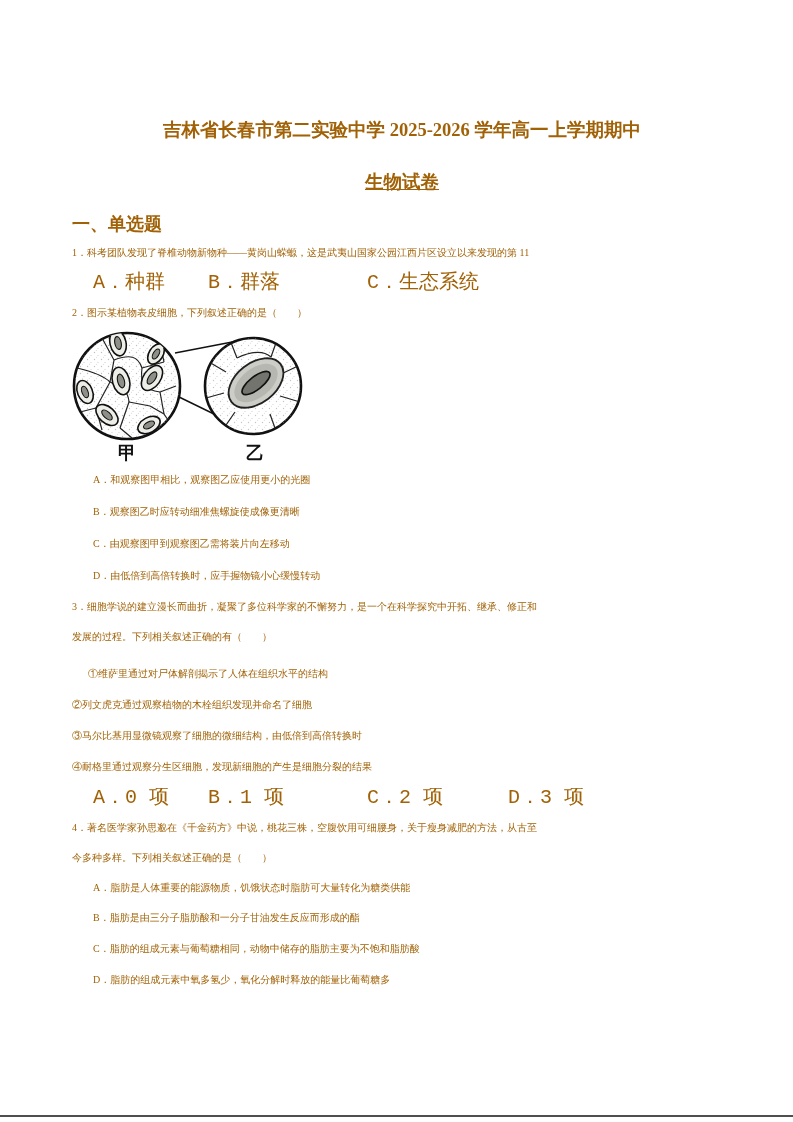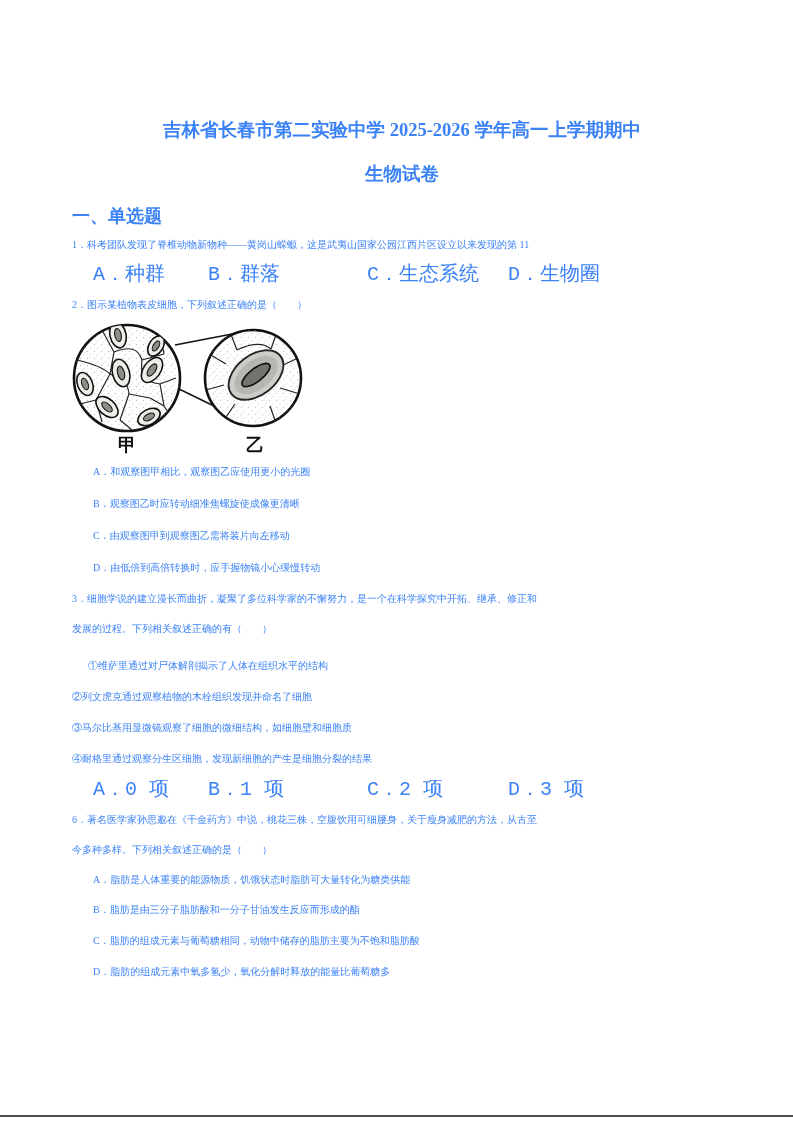--- a/index.html
+++ b/index.html
@@ -1,29 +1,29 @@
 <!DOCTYPE html>
 <html><head>
 <meta charset="utf-8">
 <style>
   html,body{margin:0;padding:0;background:#ffffff;}
   .page{
     position:relative;
     width:793px;height:1122px;
     background:#ffffff;
     font-family:"Liberation Serif","DejaVu Serif",serif;
-    color:#3b82f6;
+    color:#a16207;
     overflow:hidden;
   }
   .content{position:absolute;left:72px;top:112px;width:660px;}
   .title{
     text-align:center;font-weight:bold;font-size:18.5px;
     line-height:36px;white-space:nowrap;
   }
-  .subtitle{margin-top:8px;}
+  .subtitle{margin-top:16px;text-decoration:underline;}
   .section-header{font-weight:bold;font-size:18px;line-height:28px;margin-top:10px;}
   .line{font-size:10px;line-height:30px;white-space:nowrap;}
   .opt-indent{padding-left:21px;}
   .opt-row{display:flex;padding-left:21px;font-size:20px;line-height:30px;white-space:nowrap;font-family:Liberation Mono, monospace;}
   .optcol-a{width:115px;}
   .optcol-b{width:139px;}
   .optcol-c{width:141px;margin-left:20px;}
   .optcol-d{flex:1;}
   .q2-opt{line-height:32px;}
   .q3-item,.q3-opts{line-height:31px;}
@@ -45,21 +45,20 @@
     <div class="title subtitle">生物试卷</div>
 
     <div class="section-header">一、单选题</div>
 
     <div>
       <div class="line">1．科考团队发现了脊椎动物新物种——黄岗山蝾螈，这是武夷山国家公园江西片区设立以来发现的第 11</div>
       <div class="opt-row">
         <span class="optcol-a">A．种群</span>
         <span class="optcol-b">B．群落</span>
         <span class="optcol-c">C．生态系统</span>
-        <span class="optcol-d">D．生物圈</span>
       </div>
     </div>
 
     <div>
       <div class="line">2．图示某植物表皮细胞，下列叙述正确的是（　　）</div>
 
       <div class="figure-wrap">
         <svg width="262" height="132" viewBox="0 0 262 132">
           <defs>
             <pattern id="stip" width="7" height="7" patternUnits="userSpaceOnUse">
@@ -164,32 +163,32 @@
       <div class="line opt-indent q2-opt">B．观察图乙时应转动细准焦螺旋使成像更清晰</div>
       <div class="line opt-indent q2-opt">C．由观察图甲到观察图乙需将装片向左移动</div>
       <div class="line opt-indent q2-opt">D．由低倍到高倍转换时，应手握物镜小心缓慢转动</div>
     </div>
 
     <div>
       <div class="line">3．细胞学说的建立漫长而曲折，凝聚了多位科学家的不懈努力，是一个在科学探究中开拓、继承、修正和</div>
       <div class="line">发展的过程。下列相关叙述正确的有（　　）</div>
       <div class="line q3-item q3-first">①维萨里通过对尸体解剖揭示了人体在组织水平的结构</div>
       <div class="line q3-item">②列文虎克通过观察植物的木栓组织发现并命名了细胞</div>
-      <div class="line q3-item">③马尔比基用显微镜观察了细胞的微细结构，如细胞壁和细胞质</div>
+      <div class="line q3-item">③马尔比基用显微镜观察了细胞的微细结构，由低倍到高倍转换时</div>
       <div class="line q3-item">④耐格里通过观察分生区细胞，发现新细胞的产生是细胞分裂的结果</div>
       <div class="opt-row q3-opts">
         <span class="optcol-a">A．0 项</span>
         <span class="optcol-b">B．1 项</span>
         <span class="optcol-c">C．2 项</span>
         <span class="optcol-d">D．3 项</span>
       </div>
     </div>
 
     <div>
-      <div class="line">6．著名医学家孙思邈在《千金药方》中说，桃花三株，空腹饮用可细腰身，关于瘦身减肥的方法，从古至</div>
+      <div class="line">4．著名医学家孙思邈在《千金药方》中说，桃花三株，空腹饮用可细腰身，关于瘦身减肥的方法，从古至</div>
       <div class="line">今多种多样。下列相关叙述正确的是（　　）</div>
       <div class="line opt-indent">A．脂肪是人体重要的能源物质，饥饿状态时脂肪可大量转化为糖类供能</div>
       <div class="line opt-indent">B．脂肪是由三分子脂肪酸和一分子甘油发生反应而形成的酯</div>
       <div class="line opt-indent q4-cd">C．脂肪的组成元素与葡萄糖相同，动物中储存的脂肪主要为不饱和脂肪酸</div>
       <div class="line opt-indent q4-cd">D．脂肪的组成元素中氧多氢少，氧化分解时释放的能量比葡萄糖多</div>
     </div>
 
   </div>
 
   <div class="bottom-rule"></div>

